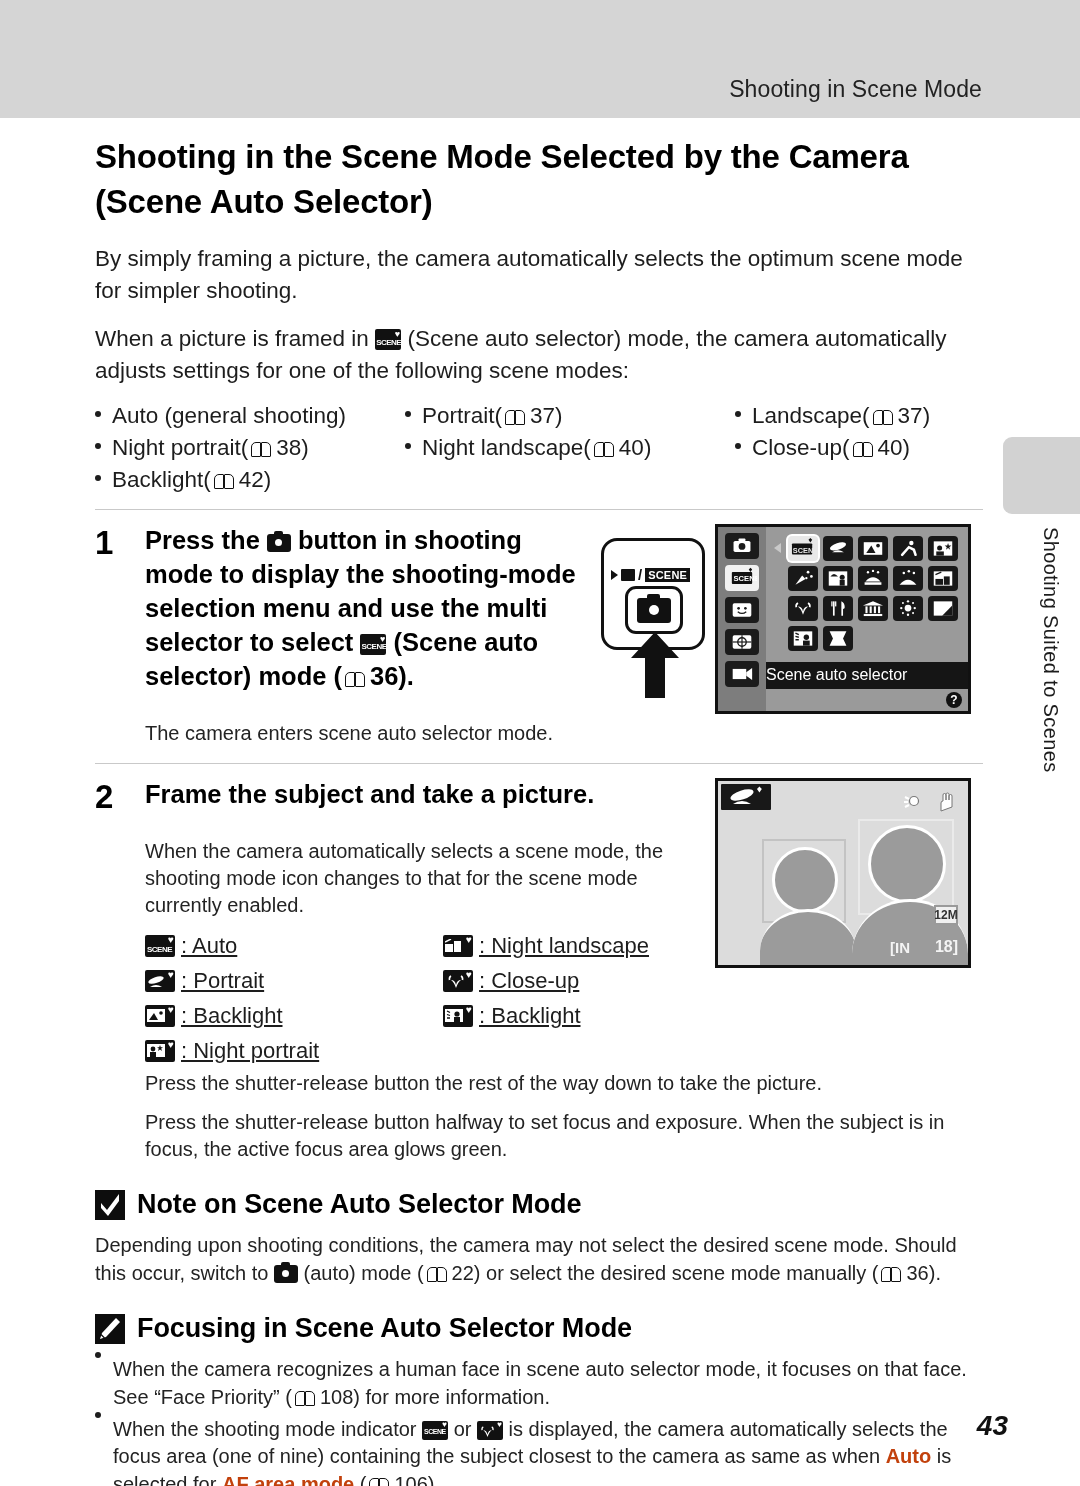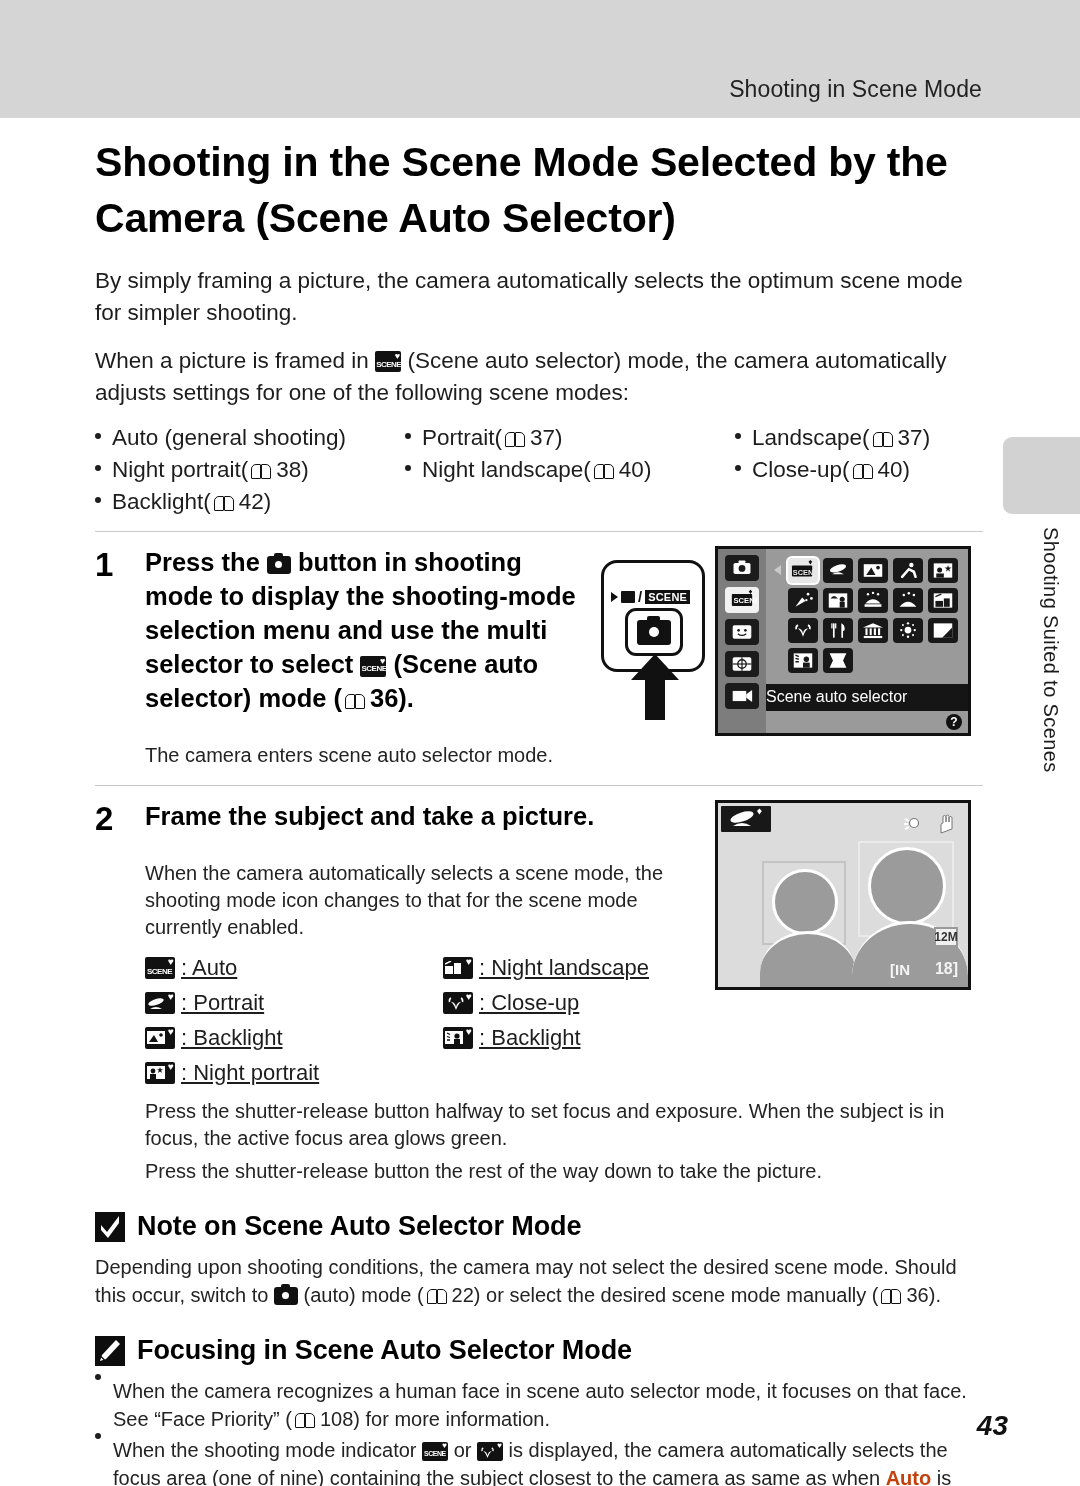--- a/index.html
+++ b/index.html
@@ -56,21 +56,21 @@
 
   
   .content {
     position: absolute;
     left: 95px;
     top: 134px;
     width: 888px;
   }
 
   h1.page-title {
-    font-size: 41px;
+    font-size: 33px;
     font-weight: bold;
     line-height: 1.37;
     letter-spacing: -.2px;
     color: #000;
     margin-bottom: 19px;
   }
 
   p.intro {
     font-size: 22.5px;
     line-height: 1.42;
@@ -921,22 +921,22 @@
           </svg>
         </div>
 
         <div class="live-12m">12M</div>
         <div class="live-in">[<span>IN</span></div>
         <div class="live-cnt"><span>18</span>]</div>
       </div>
     </div>
   </div>
 
+  <div class="body-p" style="margin-left:50px; width:838px; margin-top:6px;">Press the shutter-release button the rest of the way down to take the picture.</div>
   <div class="body-p" style="margin-left:50px; width:838px;">Press the shutter-release button halfway to set focus and exposure. When the subject is in focus, the active focus area glows green.</div>
-  <div class="body-p" style="margin-left:50px; width:838px; margin-top:6px;">Press the shutter-release button the rest of the way down to take the picture.</div>
 
   <div class="note-head">
     <div class="note-icon">
       <svg width="30" height="30" viewBox="0 0 30 30">
         <rect width="30" height="30" fill="#0d0d0d"></rect>
         <path d="M6 13 L12 20 L24 4 L24 11 L13 26 L6 18 Z" fill="#fff"></path>
       </svg>
     </div>
     <div class="note-title">Note on Scene Auto Selector Mode</div>
   </div>

